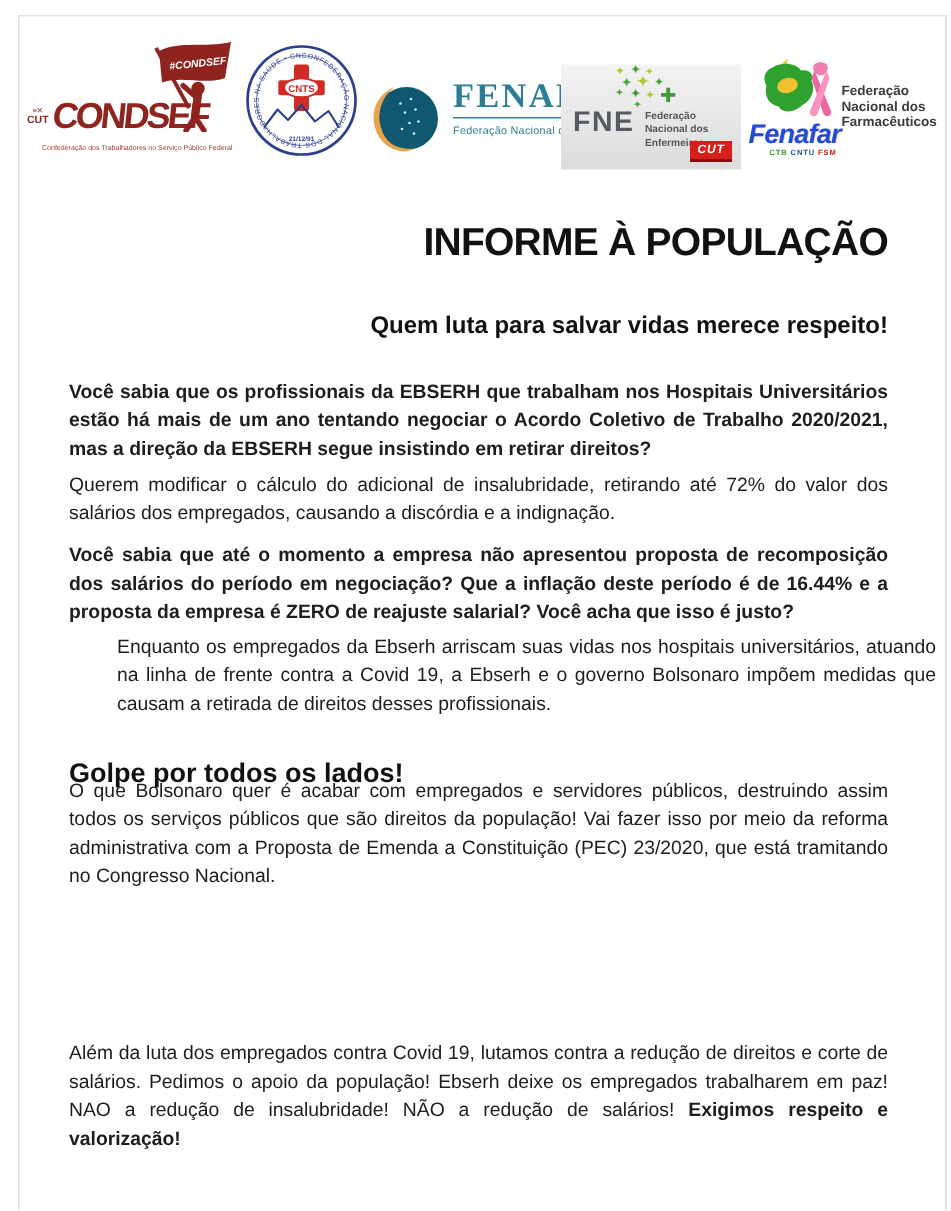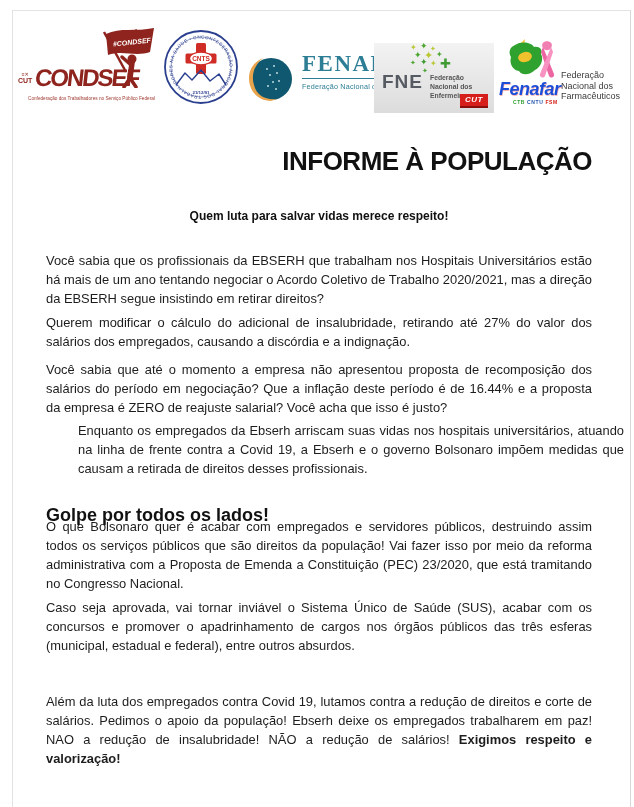--- a/index.html
+++ b/index.html
@@ -34,30 +34,30 @@
   .fne-name{position:absolute;left:8px;top:28px;font-size:19px;font-weight:700;color:#565b63;letter-spacing:1px;}
   .fne-tag{position:absolute;left:56px;top:31px;width:62px;font-size:6.8px;font-weight:700;color:#555;line-height:1.3;}
   .fne-cut{position:absolute;right:6px;bottom:5px;background:#d61f1a;color:#fff;font-size:8px;
            font-weight:800;font-style:italic;padding:1px 5px 2px;border-bottom:2px solid #8a0f0c;letter-spacing:0.5px;}
   
   .fenafar{left:499px;top:33px;width:133px;height:80px;}
   .fenafar-svg{position:absolute;left:2px;top:6px;}
   .fenafar-name{position:absolute;left:0px;top:46px;font-size:18px;font-weight:800;font-style:italic;
                 color:#1d4ed8;letter-spacing:-0.5px;text-shadow:0.5px 0.5px 0 #f9b9b6;}
   .fenafar-affil{position:absolute;left:14px;top:66px;font-size:5px;font-weight:700;letter-spacing:0.6px;}
-  .fenafar-tag{position:absolute;left:62px;top:37px;width:70px;font-size:9px;font-weight:400;
+  .fenafar-tag{position:absolute;left:62px;top:22px;width:70px;font-size:9px;font-weight:700;
                color:#3b3b3b;line-height:1.18;}
   
   .doc-title{position:absolute;left:46px;top:146px;width:546px;text-align:right;
              font-size:26px;font-weight:700;color:#111;letter-spacing:-0.5px;}
-  .doc-subtitle{position:absolute;left:46px;top:209px;width:546px;text-align:center;
-                font-size:12px;font-weight:700;color:#111;}
+  .doc-subtitle{position:absolute;left:46px;top:209px;width:546px;text-align:right;
+                font-size:16px;font-weight:700;color:#111;}
   .para{position:absolute;left:46px;width:546px;font-size:12.9px;line-height:19px;
         text-align:justify;color:#1d1d1d;}
-  .para.bold{font-weight:400;}
+  .para.bold{font-weight:700;}
   .b{font-weight:700;}
   .heading{position:absolute;left:46px;width:546px;font-size:18px;font-weight:700;color:#111;margin-top:28px;}
 </style>
 </head>
 <body>
 
 <div class="page">
   <div class="page-frame"></div>
 
   <div>
@@ -159,23 +159,22 @@
         <span style="color:#d42016;">FSM</span>
       </span>
       <span class="fenafar-tag">Federação Nacional dos Farmacêuticos</span>
     </div>
   </div>
 
   <div class="doc-title">INFORME À POPULAÇÃO</div>
   <div class="doc-subtitle">Quem luta para salvar vidas merece respeito!</div>
 
   <p class="para bold" style="top:238px;">Você sabia que os profissionais da EBSERH que trabalham nos Hospitais Universitários estão há mais de um ano tentando negociar o Acordo Coletivo de Trabalho 2020/2021, mas a direção da EBSERH segue insistindo em retirar direitos?</p>
-  <p class="para" style="top:300px;">Querem modificar o cálculo do adicional de insalubridade, retirando até 27% do valor dos salários dos empregados, causando a discórdia e a indignação.</p>
+  <p class="para" style="top:300px;">Querem modificar o cálculo do adicional de insalubridade, retirando até 72% do valor dos salários dos empregados, causando a discórdia e a indignação.</p>
   <p class="para bold" style="top:347px;">Você sabia que até o momento a empresa não apresentou proposta de recomposição dos salários do período em negociação? Que a inflação deste período é de 16.44% e a proposta da empresa é ZERO de reajuste salarial? Você acha que isso é justo?</p>
   <p class="para" style="top:408px;margin-left:32px;">Enquanto os empregados da Ebserh arriscam suas vidas nos hospitais universitários, atuando na linha de frente contra a Covid 19, a Ebserh e o governo Bolsonaro impõem medidas que causam a retirada de direitos desses profissionais.</p>
 
   <div class="heading" style="top:477px;">Golpe por todos os lados!</div>
   <p class="para" style="top:504px;">O que Bolsonaro quer é acabar com empregados e servidores públicos, destruindo assim todos os serviços públicos que são direitos da população! Vai fazer isso por meio da reforma administrativa com a Proposta de Emenda a Constituição (PEC) 23/2020, que está tramitando no Congresso Nacional.</p>
-  <p class="para" style="top:585px;">Caso seja aprovada, vai tornar inviável o Sistema Único de Saúde (SUS), acabar com os concursos e promover o apadrinhamento de cargos nos órgãos públicos das três esferas (municipal, estadual e federal), entre outros absurdos.</p>
 
   <p class="para" style="top:679px;"><span>Além da luta dos empregados contra Covid 19, lutamos contra a redução de direitos e corte de salários. Pedimos o apoio da população! Ebserh deixe os empregados trabalharem em paz! NAO a redução de insalubridade! NÃO a redução de salários! </span><span class="b">Exigimos respeito e valorização!</span></p>
 
 </div>
 
 </body></html>

